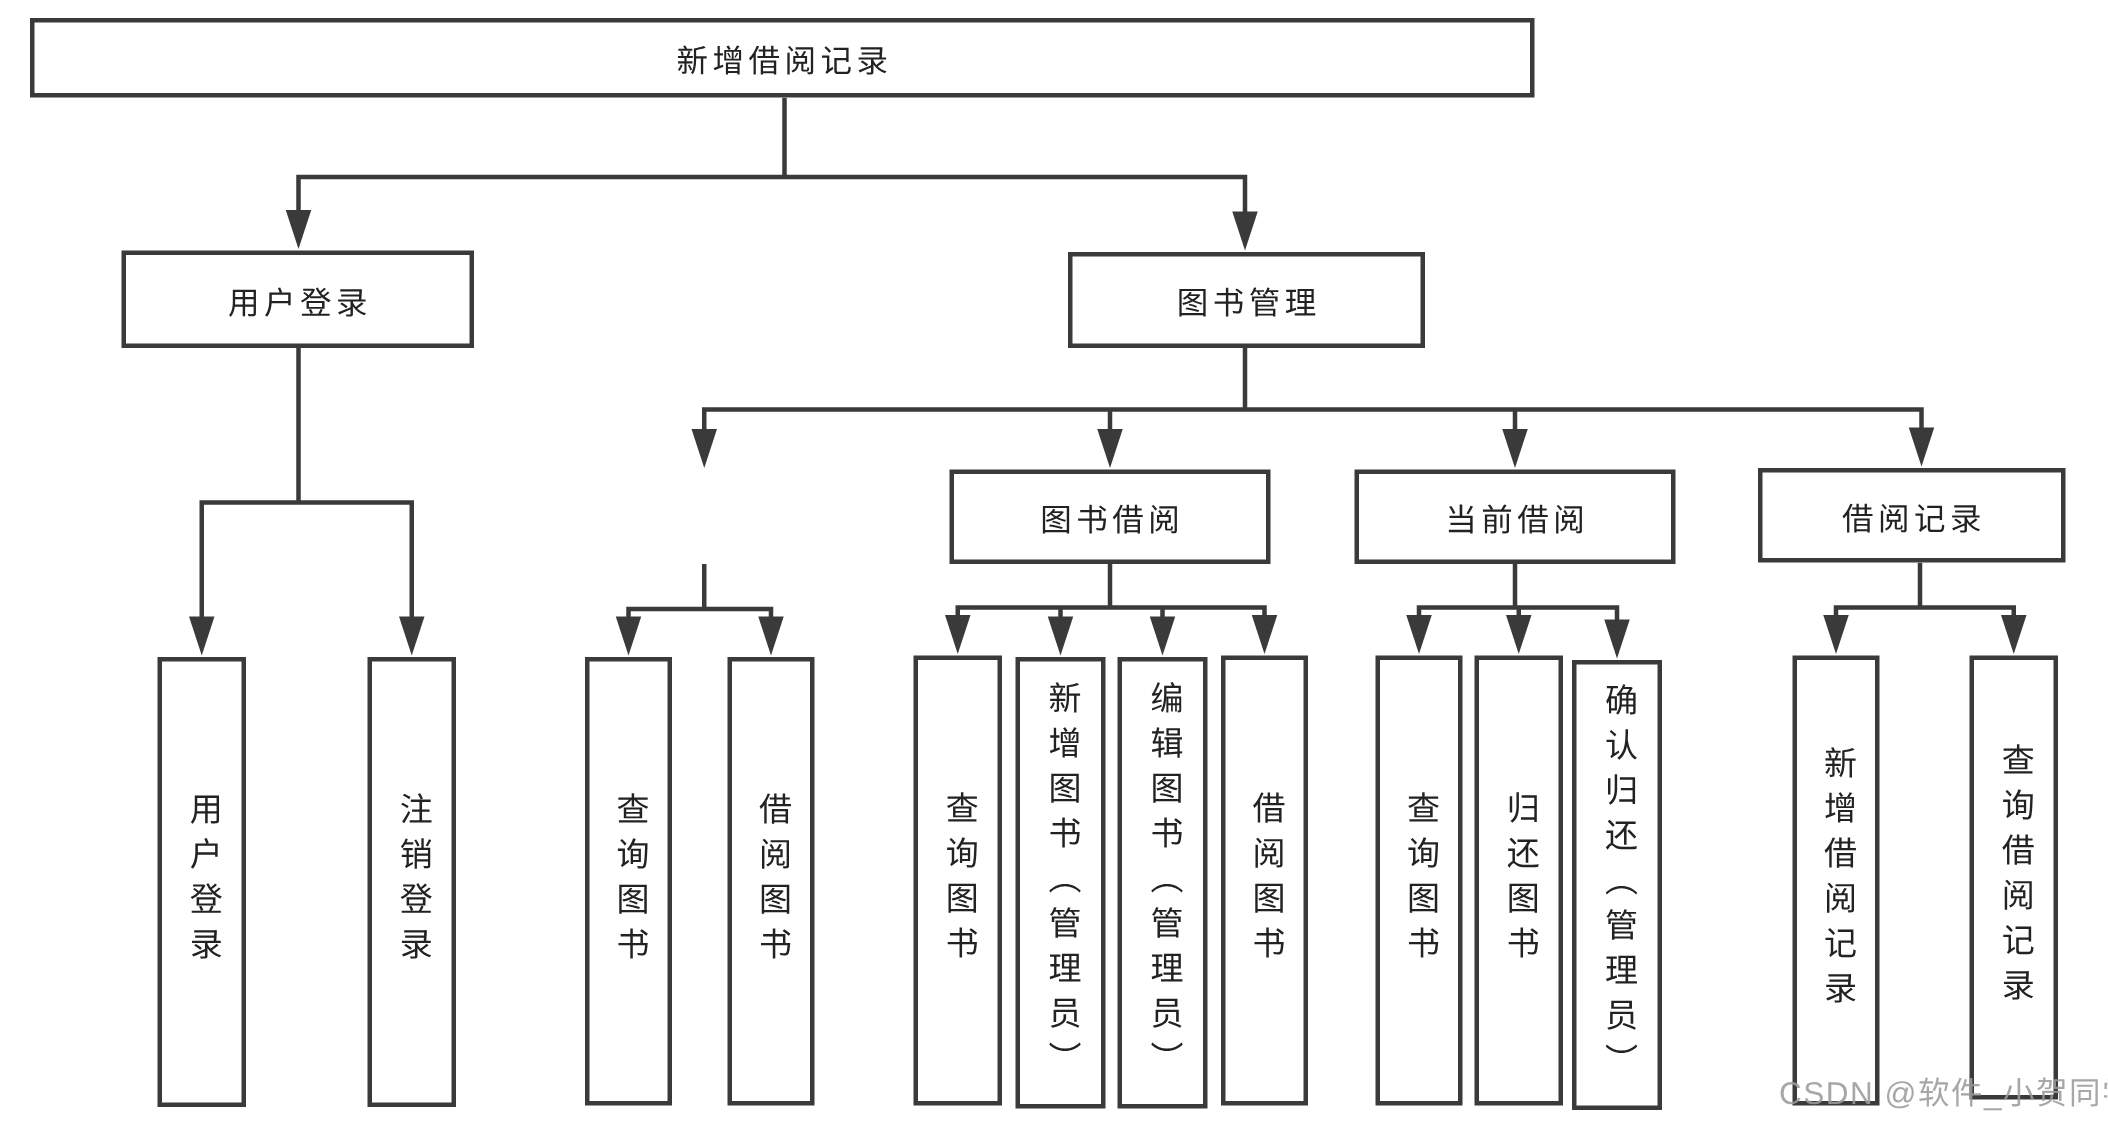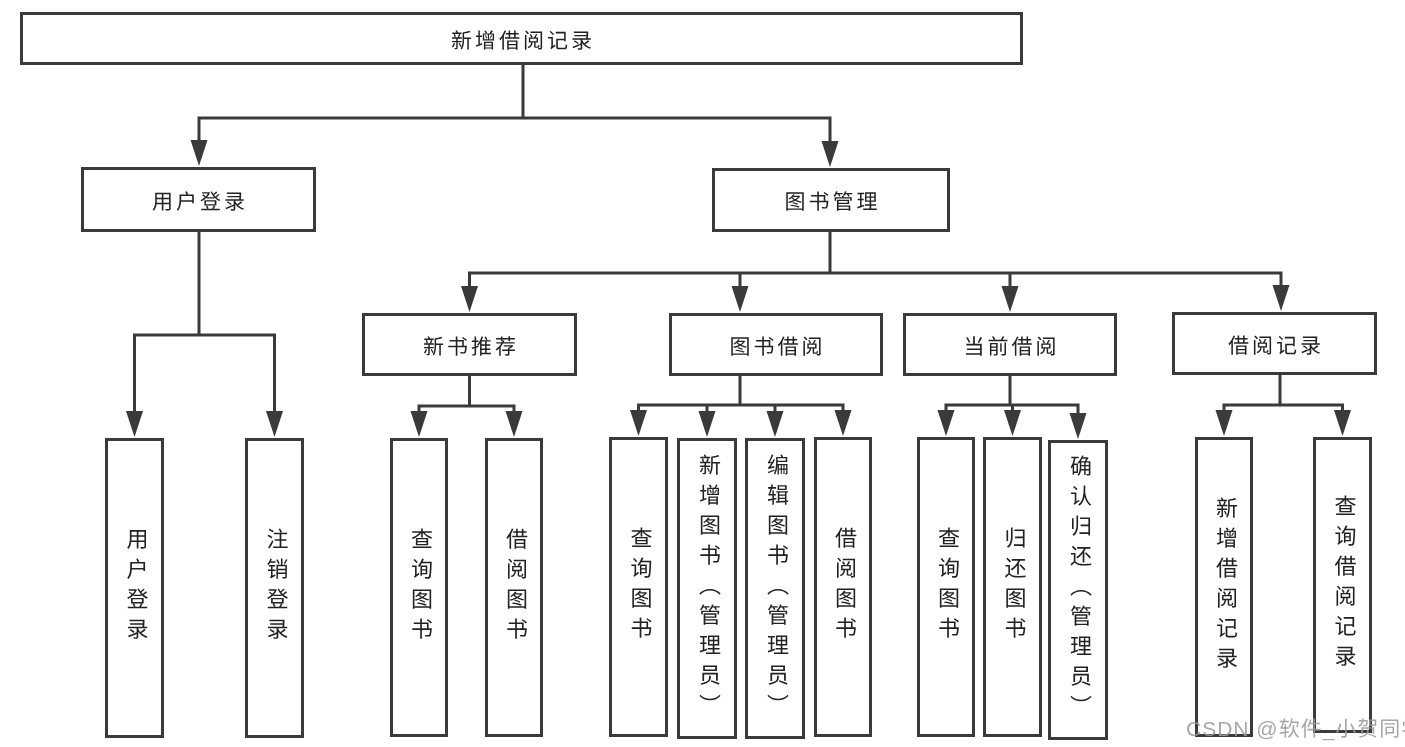--- a/index.html
+++ b/index.html
@@ -101,22 +101,21 @@
       <polygon points="1215.5,410 1232.5,410 1224,436"></polygon>
       <polygon points="1334,410 1351,410 1342.5,436"></polygon>
     </g>
   </svg>
 
   <div class="node" style="left:20px; top:12px; width:1003px; height:53px;">新增借阅记录</div>
 
   <div class="node" style="left:81px; top:167px; width:235px; height:65px;">用户登录</div>
   <div class="node" style="left:712px; top:168px; width:238px; height:64px;">图书管理</div>
 
-  <div class="node" style="left:362px; top:313px; width:215px; height:63px;">新书推荐</div>
-  <div class="node" style="left:633px; top:313px; width:214px; height:63px;margin-left:36px;">图书借阅</div>
+  <div class="node" style="left:633px; top:313px; width:214px; height:63px;">图书借阅</div>
   <div class="node" style="left:1172px; top:312px; width:205px; height:63px;">借阅记录</div>
   <div class="node" style="left:903px; top:313px; width:214px; height:63px;">当前借阅</div>
 
   <div class="vnode" style="left:105px; top:438px; width:59px; height:300px;">用户登录</div>
   <div class="vnode" style="left:245px; top:438px; width:59px; height:300px;">注销登录</div>
 
   <div class="vnode" style="left:390px; top:438px; width:58px; height:299px;">查询图书</div>
   <div class="vnode" style="left:485px; top:438px; width:58px; height:299px;">借阅图书</div>
 
   <div class="vnode" style="left:609px; top:437px; width:59px; height:300px;">查询图书</div>

